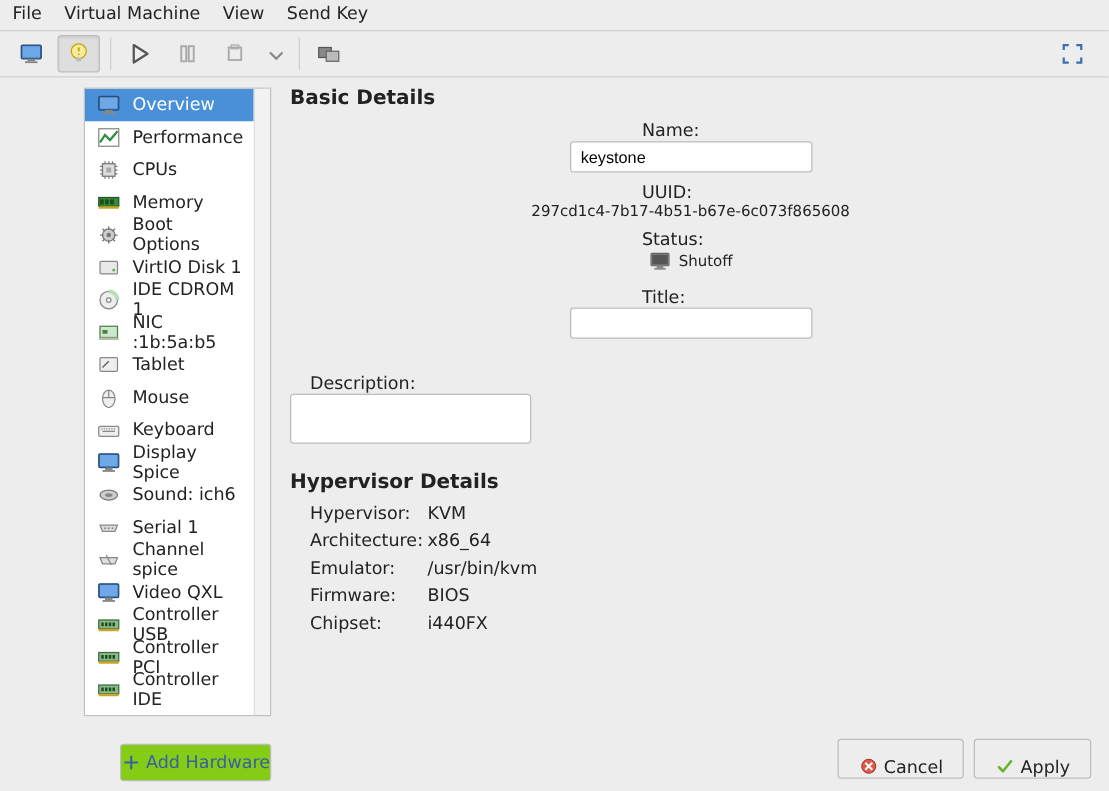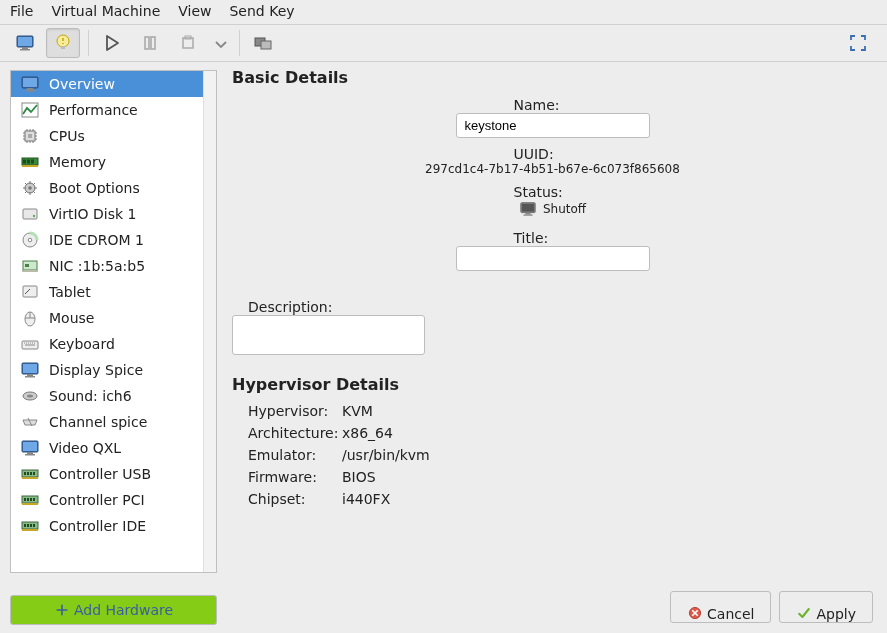--- a/index.html
+++ b/index.html
@@ -58,20 +58,21 @@
     display: flex;
     height: calc(633px - 24px - 38px);
   }
 
   
   .side-col {
     width: 220px;
     padding: 8px 3px 8px 10px;
     display: flex;
     flex-direction: column;
+    align-items: flex-end;
   }
   .side-list-wrap {
     flex: 1;
     border: 1px solid #c0c0c0;
     background: #fff;
     overflow: hidden;
     position: relative;
   }
   .side-scroll {
     position: absolute;
@@ -519,20 +520,28 @@
             <span class="side-icon">
               <svg width="20" height="20">
                 <use href="#ic-sound"></use>
               </svg>
             </span>
             <span>Sound: ich6</span>
           </li>
         <li class="side-item">
             <span class="side-icon">
               <svg width="20" height="20">
+                <use href="#ic-serial"></use>
+              </svg>
+            </span>
+            <span>Serial 1</span>
+          </li>
+        <li class="side-item">
+            <span class="side-icon">
+              <svg width="20" height="20">
                 <use href="#ic-channel"></use>
               </svg>
             </span>
             <span>Channel spice</span>
           </li>
         <li class="side-item">
             <span class="side-icon">
               <svg width="20" height="20">
                 <use href="#ic-monitor"></use>
               </svg>

